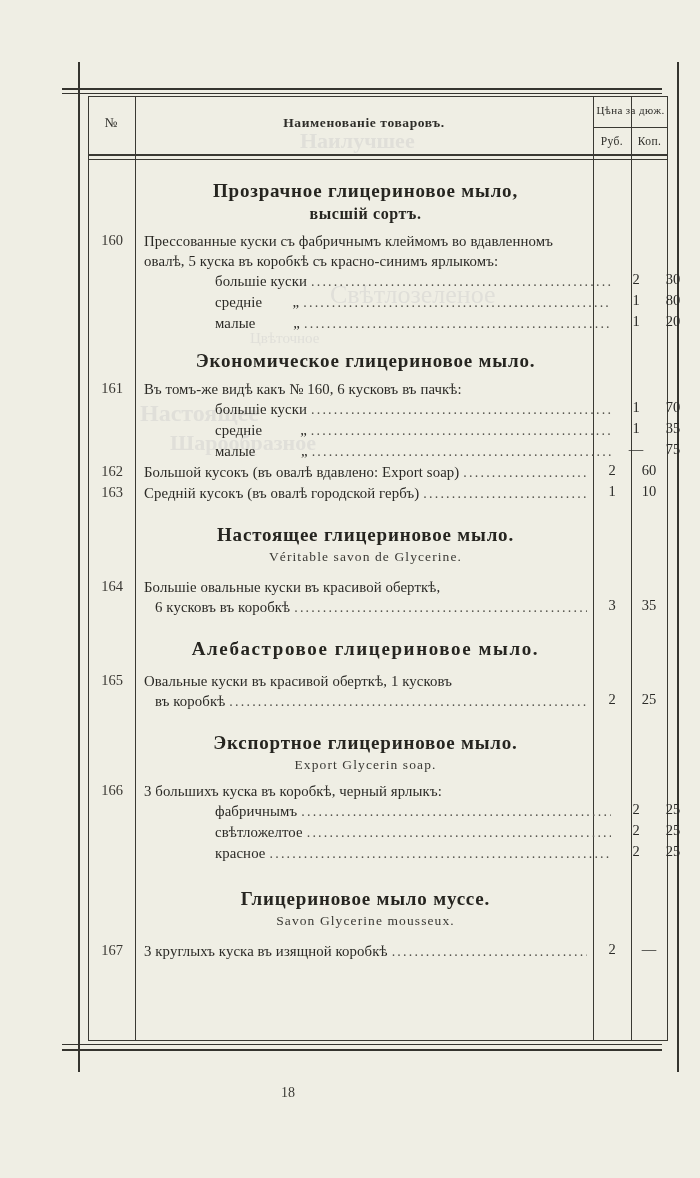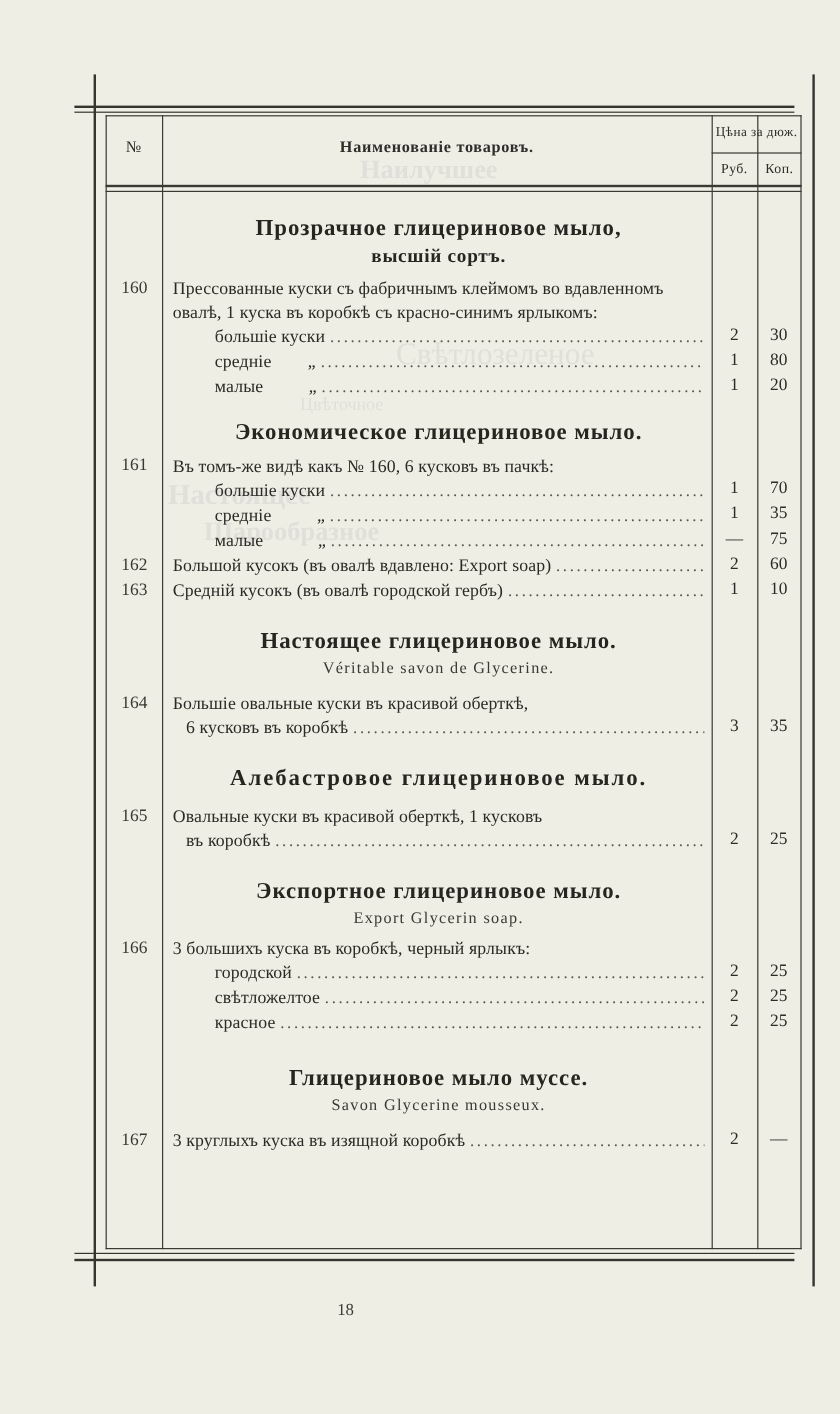--- a/index.html
+++ b/index.html
@@ -156,21 +156,21 @@
   .leader .lbl { white-space: pre; }
   .leader .dots {
     flex: 1 1 auto;
     overflow: hidden;
     white-space: nowrap;
     color: #57554e;
     letter-spacing: 2.2px;
     font-size: 14px;
     padding-left: 4px;
   }
-  .indent1 { padding-left: 44px; }
+  .indent1 { padding-left: 56px; margin-left: 24px; }
   .indent2 { padding-left: 20px; }
 
   .spacer-6  { height: 6px; }
   .spacer-10 { height: 10px; }
   .spacer-14 { height: 14px; }
   .spacer-18 { height: 18px; }
   .spacer-22 { height: 22px; }
 
   .page-number {
     position: absolute;
@@ -239,21 +239,21 @@
       <div class="row">
         <div class="col-no"></div>
         <div class="col-name section-sub">высшій сортъ.</div>
         <div class="col-rub"></div>
         <div class="col-kop"></div>
       </div>
       <div class="spacer-6"></div>
 
       <div class="row">
         <div class="col-no">160</div>
-        <div class="col-name">Прессованные куски съ фабричнымъ клеймомъ во вдавленномъ овалѣ, 1 куска въ коробкѣ съ красно-синимъ ярлыкомъ:</div>
+        <div class="col-name">Прессованные куски съ фабричнымъ клеймомъ во вдавленномъ овалѣ, 5 куска въ коробкѣ съ красно-синимъ ярлыкомъ:</div>
         <div class="col-rub"></div>
         <div class="col-kop"></div>
       </div>
 
       <div class="row">
         <div class="col-no"></div>
         <div class="col-name indent1">
           <div class="leader">
             <span class="lbl">большіе куски</span>
             <span class="dots">................................................................</span>
@@ -442,21 +442,21 @@
         <div class="col-no">166</div>
         <div class="col-name">3 большихъ куска въ коробкѣ,  черный ярлыкъ:</div>
         <div class="col-rub"></div>
         <div class="col-kop"></div>
       </div>
 
       <div class="row">
         <div class="col-no"></div>
         <div class="col-name indent1">
           <div class="leader">
-            <span class="lbl">городской</span>
+            <span class="lbl">фабричнымъ</span>
             <span class="dots">................................................................</span>
           </div>
         </div>
         <div class="col-rub">2</div>
         <div class="col-kop">25</div>
       </div>
 
       <div class="row">
         <div class="col-no"></div>
         <div class="col-name indent1">

